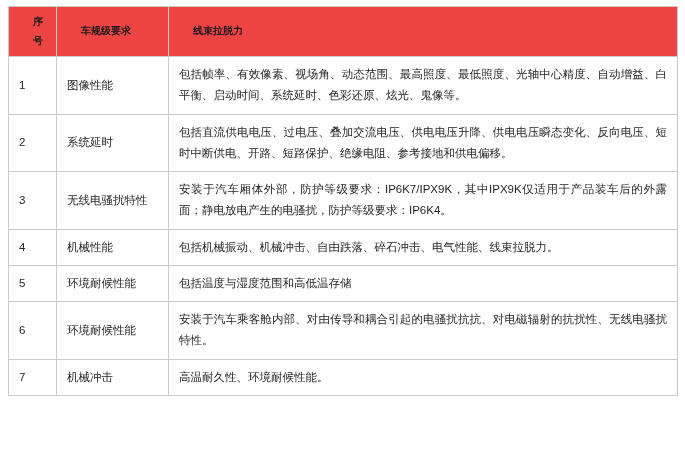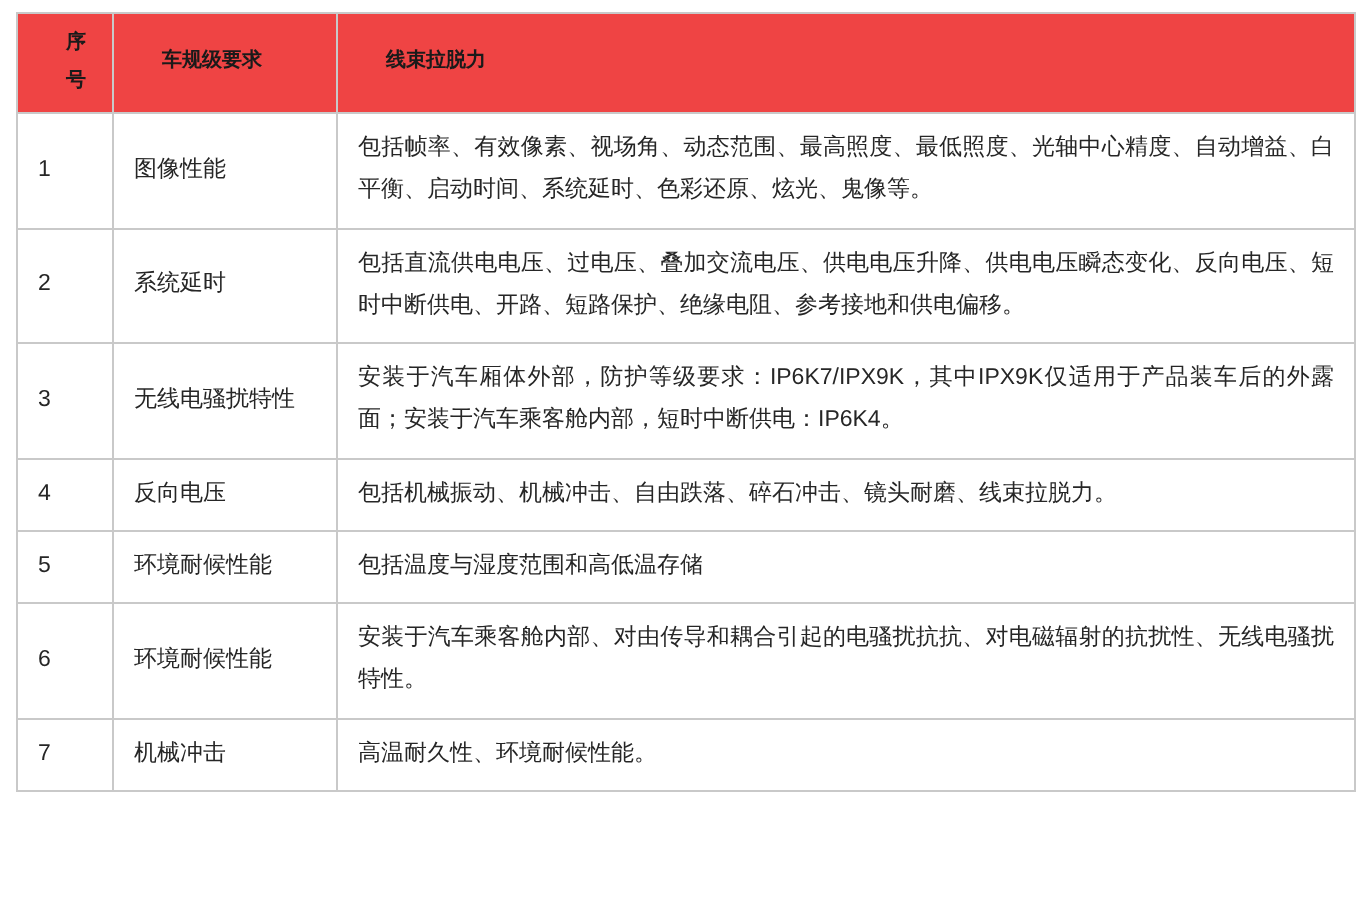--- a/index.html
+++ b/index.html
@@ -84,26 +84,26 @@
         <td class="col-desc">包括帧率、有效像素、视场角、动态范围、最高照度、最低照度、光轴中心精度、自动增益、白平衡、启动时间、系统延时、色彩还原、炫光、鬼像等。</td>
       </tr>
       <tr>
         <td class="col-no">2</td>
         <td class="col-name">系统延时</td>
         <td class="col-desc">包括直流供电电压、过电压、叠加交流电压、供电电压升降、供电电压瞬态变化、反向电压、短时中断供电、开路、短路保护、绝缘电阻、参考接地和供电偏移。</td>
       </tr>
       <tr>
         <td class="col-no">3</td>
         <td class="col-name">无线电骚扰特性</td>
-        <td class="col-desc">安装于汽车厢体外部，防护等级要求：IP6K7/IPX9K，其中IPX9K仅适用于产品装车后的外露面；安装于汽车乘客舱内部，短时中断供电：IP6K4。</td>
+        <td class="col-desc">安装于汽车厢体外部，防护等级要求：IP6K7/IPX9K，其中IPX9K仅适用于产品装车后的外露面；静电放电产生的电骚扰，防护等级要求：IP6K4。</td>
       </tr>
       <tr>
         <td class="col-no">4</td>
-        <td class="col-name">反向电压</td>
-        <td class="col-desc">包括机械振动、机械冲击、自由跌落、碎石冲击、镜头耐磨、线束拉脱力。</td>
+        <td class="col-name">机械性能</td>
+        <td class="col-desc">包括机械振动、机械冲击、自由跌落、碎石冲击、电气性能、线束拉脱力。</td>
       </tr>
       <tr>
         <td class="col-no">5</td>
         <td class="col-name">环境耐候性能</td>
         <td class="col-desc">包括温度与湿度范围和高低温存储</td>
       </tr>
       <tr>
         <td class="col-no">6</td>
         <td class="col-name">环境耐候性能</td>
         <td class="col-desc">安装于汽车乘客舱内部、对由传导和耦合引起的电骚扰抗抗、对电磁辐射的抗扰性、无线电骚扰特性。</td>

